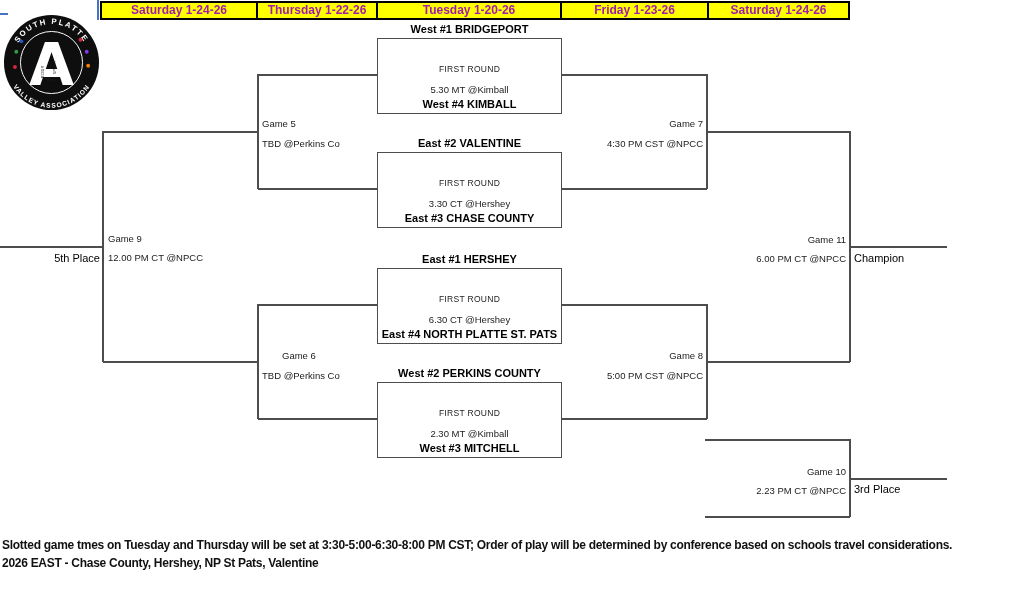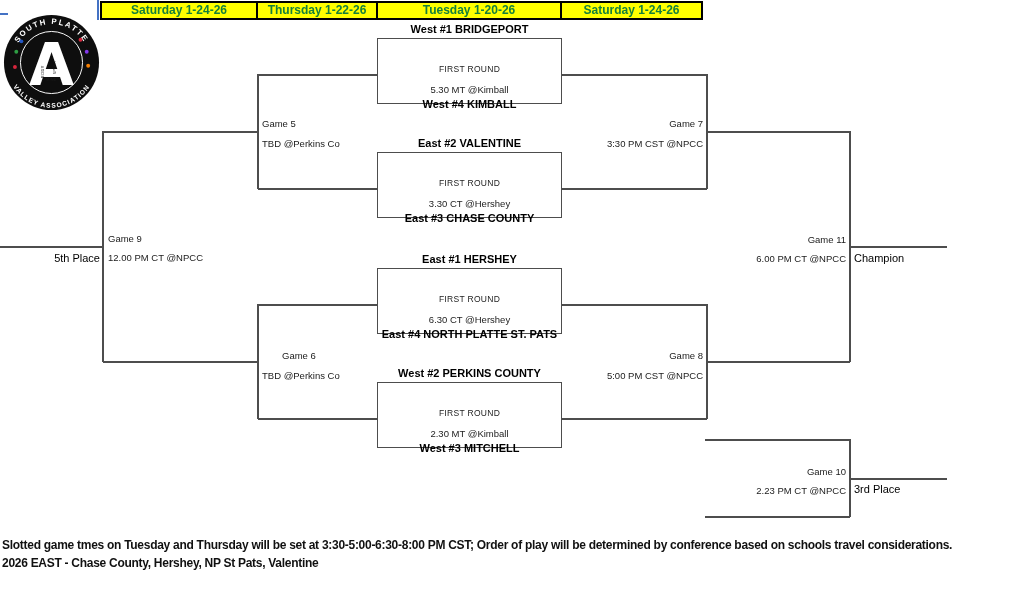--- a/index.html
+++ b/index.html
@@ -4,29 +4,29 @@
 <style>
   html,body{margin:0;padding:0;background:#fff;}
   #stage{
     position:relative;width:1024px;height:614px;background:#fff;overflow:hidden;
     font-family:"Liberation Sans",sans-serif;color:#111;
   }
   
   .hdr{position:absolute;left:100px;top:1px;height:19px;display:flex;}
   .hdr .cell{
     box-sizing:border-box;border:2px solid #000;background:#ffff00;
-    font-size:12px;font-weight:bold;text-align:center;line-height:15px;color:#15803d;
+    font-size:12px;font-weight:bold;text-align:center;line-height:15px;color:#a21caf;
   }
   .hdr .cell + .cell{margin-left:-2px;}
   .bluemark{position:absolute;background:#4472c4;}
   
   .hl{position:absolute;height:1.5px;background:#4d4d4d;}
   .vl{position:absolute;width:1.5px;background:#4d4d4d;}
   
-  .mbox{position:absolute;left:377px;width:185px;height:66px;box-sizing:border-box;
+  .mbox{position:absolute;left:377px;width:185px;height:76px;box-sizing:border-box;
         border:1.5px solid #4d4d4d;background:#fff;}
   .mbox .round{position:absolute;top:25px;left:0;width:100%;text-align:center;
         font-size:8.5px;letter-spacing:.3px;color:#222;}
   .mbox .time{position:absolute;top:45px;left:0;width:100%;text-align:center;
         font-size:9.5px;color:#222;}
   .mbox .bteam{position:absolute;top:59px;left:0;width:100%;text-align:center;
         font-size:11px;font-weight:bold;color:#000;}
   .tteam{position:absolute;left:377px;width:185px;text-align:center;
         font-size:11px;font-weight:bold;color:#000;height:13px;line-height:13px;}
   
@@ -43,20 +43,21 @@
 
 <div id="stage">
 
   <div class="bluemark" style="left:97px;top:0;width:2px;height:20px;"></div>
   <div class="bluemark" style="left:0;top:13px;width:8px;height:2px;"></div>
 
   <div class="hdr">
     <div class="cell" style="width:158px">Saturday 1-24-26</div>
     <div class="cell" style="width:122px">Thursday 1-22-26</div>
     <div class="cell" style="width:186px">Tuesday 1-20-26</div>
+    <div class="cell" style="width:149px">Friday 1-23-26</div>
     <div class="cell" style="width:143px">Saturday 1-24-26</div>
   </div>
 
   <svg class="logo" viewBox="0 0 100 100">
     <circle cx="50" cy="50" r="49" fill="#0e0e0e"></circle>
     <circle cx="50" cy="50" r="32" fill="none" stroke="#ffffff" stroke-width="1"></circle>
     <defs>
       <path id="arcTop" d="M 11,56 A 39.5,39.5 0 1 1 89,56"></path>
       <path id="arcBot" d="M 4.5,59.7 A 46.5,46.5 0 0 0 95.5,59.7"></path>
     </defs>
@@ -133,21 +134,21 @@
   <div class="vl" style="left:849px;top:439px;height:78px;"></div>
   <div class="hl" style="left:850px;top:478px;width:97px;"></div>
 
   <div class="glab" style="left:262px;top:118px;">Game 5</div>
   <div class="glab" style="left:262px;top:138px;">TBD @Perkins Co</div>
 
   <div class="glab" style="left:262px;top:350px;margin-left:20px;">Game 6</div>
   <div class="glab" style="left:262px;top:370px;">TBD @Perkins Co</div>
 
   <div class="glab right" style="left:503px;top:118px;width:200px;">Game 7</div>
-  <div class="glab right" style="left:503px;top:138px;width:200px;">3:30 PM CST @NPCC</div>
+  <div class="glab right" style="left:503px;top:138px;width:200px;">4:30 PM CST @NPCC</div>
 
   <div class="glab right" style="left:503px;top:350px;width:200px;">Game 8</div>
   <div class="glab right" style="left:503px;top:370px;width:200px;">5:00 PM CST @NPCC</div>
 
   <div class="glab" style="left:108px;top:233px;">Game 9</div>
   <div class="glab" style="left:108px;top:252px;">12.00 PM CT @NPCC</div>
 
   <div class="glab right" style="left:646px;top:234px;width:200px;">Game 11</div>
   <div class="glab right" style="left:646px;top:253px;width:200px;">6.00 PM CT @NPCC</div>
 

